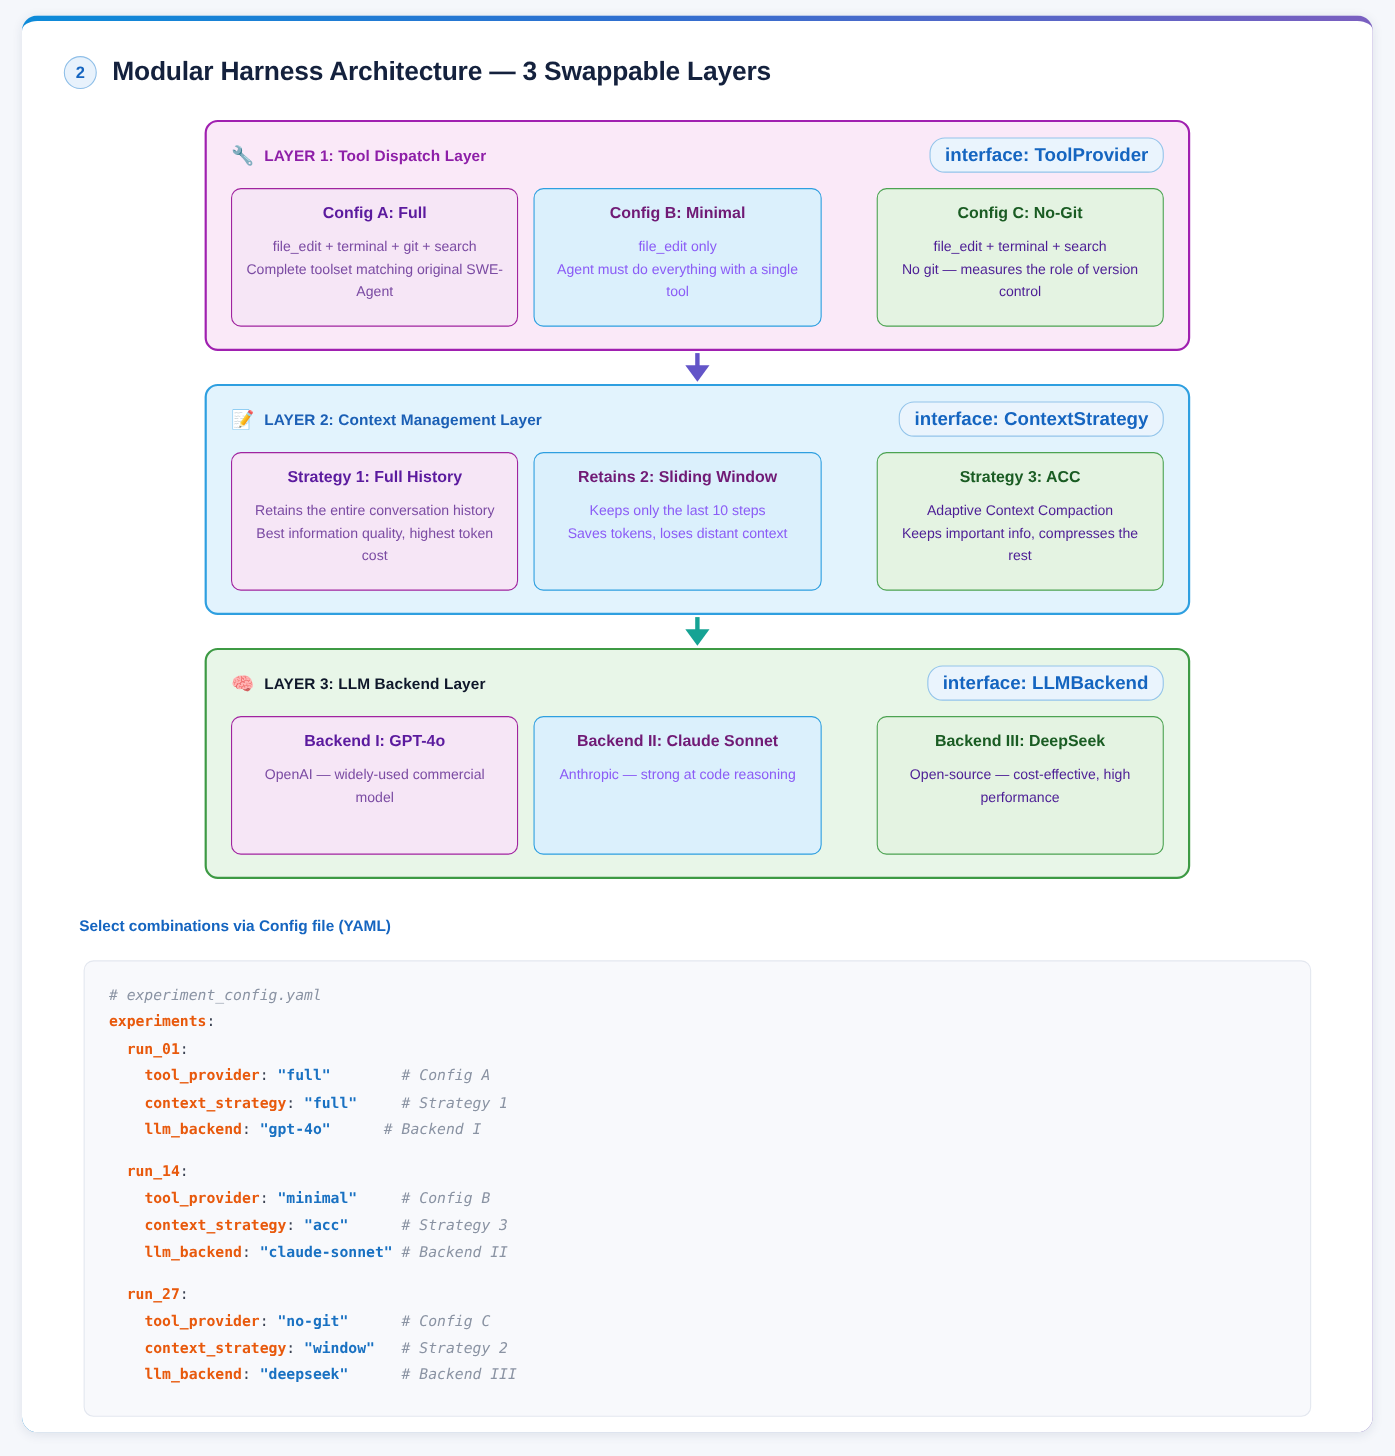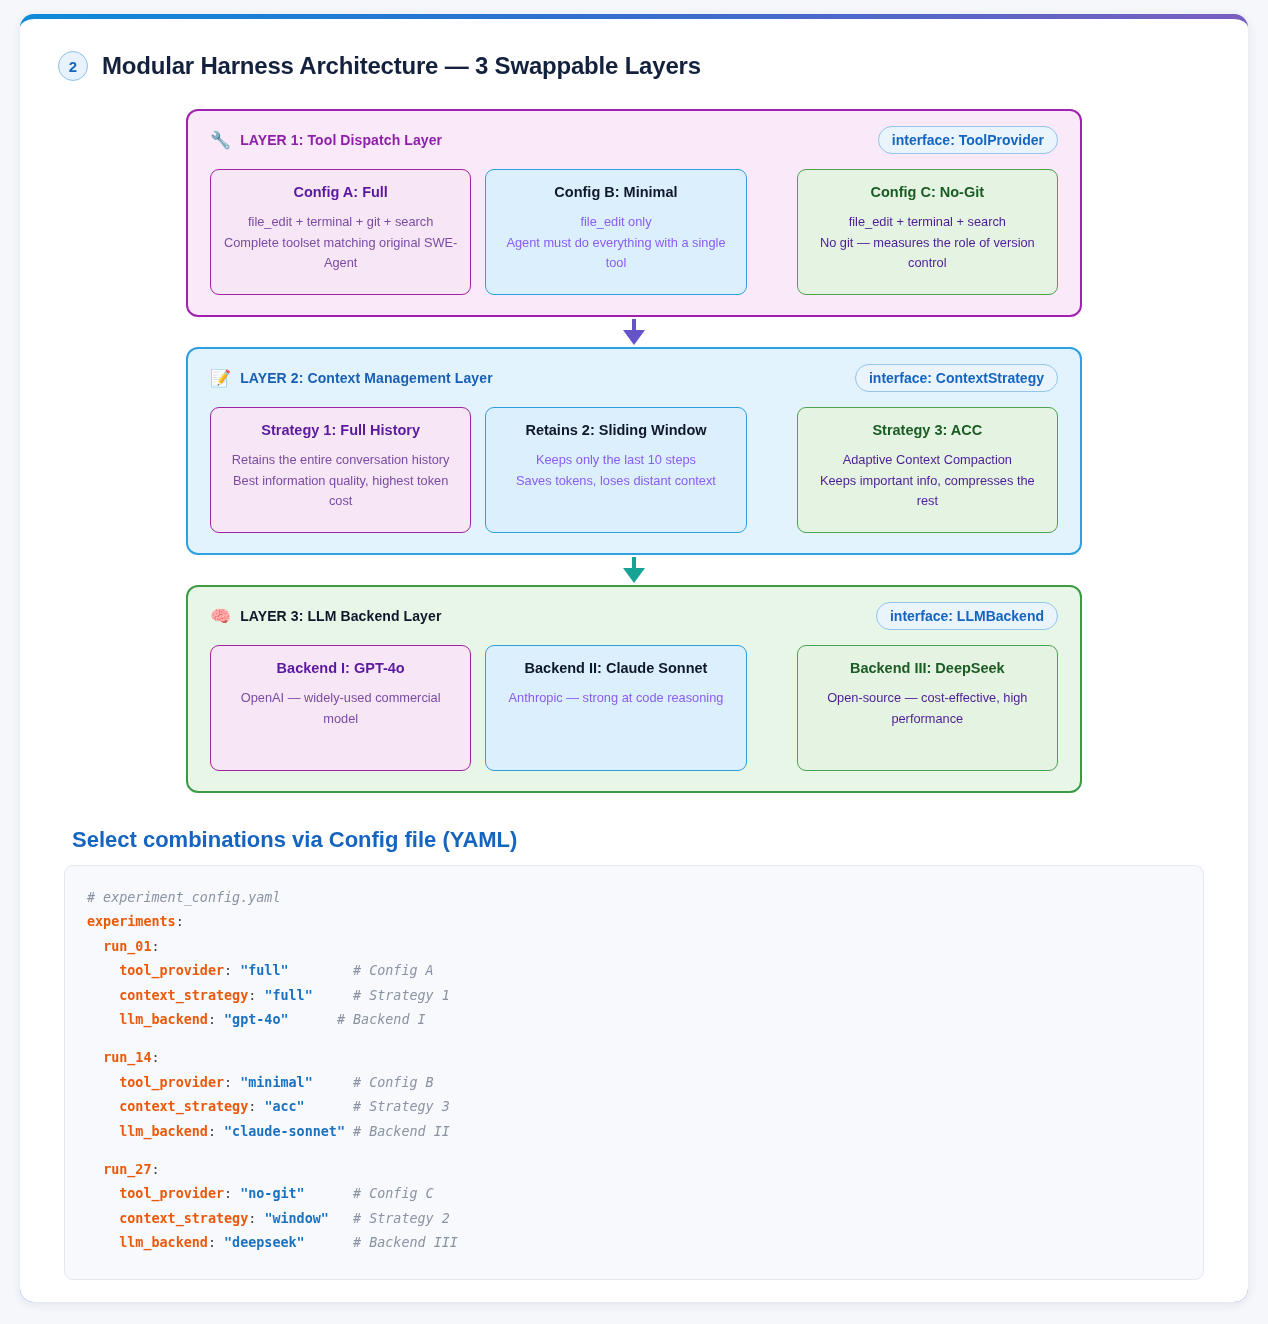--- a/index.html
+++ b/index.html
@@ -92,21 +92,21 @@
     font-size: 14px;
     font-weight: bold;
     letter-spacing: 0.1px;
   }
   .purple .layer-name { color: #8e1fa8; }
   .blue   .layer-name { color: #1b5fb5; }
   .green  .layer-name { color: #0f172a; }
 
   .iface-badge {
     margin-left: auto;
-    font-size: 14px;
+    font-size: 17px;
     font-weight: bold;
     color: #1565c0;
     background: #eaf4fd;
     border: 1.3px solid #93c4ea;
     border-radius: 14px;
     padding: 5px 13px;
     white-space: nowrap;
   }
 
   .cards {
@@ -124,21 +124,21 @@
   .card.c-purple { background: #f6e6f6; border-color: #a0249f; }
   .card.c-blue   { background: #dbf0fc; border-color: #2e9fe0; }
   .card.c-green  { background: #e4f3e2; border-color: #4ca352; margin-left: 36px; }
 
   .card-title {
     font-size: 14.5px;
     font-weight: bold;
     margin-bottom: 12px;
   }
   .c-purple .card-title { color: #5b1a9e; }
-  .c-blue   .card-title { color: #0f172a; }
+  .c-blue   .card-title { color: #701a75; }
   .c-green  .card-title { color: #1a5c23; }
 
   .card-line {
     font-size: 12.8px;
     line-height: 1.62;
   }
   .c-purple .card-line { color: #7b4ba3; }
   .c-blue   .card-line { color: #8b5cf6; }
   .c-green  .card-line { color: #4c1d95; }
 
@@ -163,27 +163,27 @@
     border-left: 11px solid transparent;
     border-right: 11px solid transparent;
   }
   .connector.v1 .stem { background: #6355c8; }
   .connector.v1 .head { border-top: 15px solid #6355c8; }
   .connector.v2 .stem { background: #16a394; }
   .connector.v2 .head { border-top: 15px solid #16a394; }
 
   
   .yaml-heading {
-    margin: 34px 0 12px 24px;
-    font-size: 22px;
+    margin: 34px 0 24px 24px;
+    font-size: 14px;
     font-weight: bold;
     color: #1565c0;
   }
   .code-box {
-    margin: 0 16px;
+    margin: 0 28px;
     background: #f8f9fc;
     border: 1px solid #e3e7ef;
     border-radius: 9px;
     padding: 20px 22px 24px 22px;
   }
   pre.code {
     margin: 0;
     font-family: "DejaVu Sans Mono", "Liberation Mono", monospace;
     font-size: 13.4px;
     line-height: 1.82;

